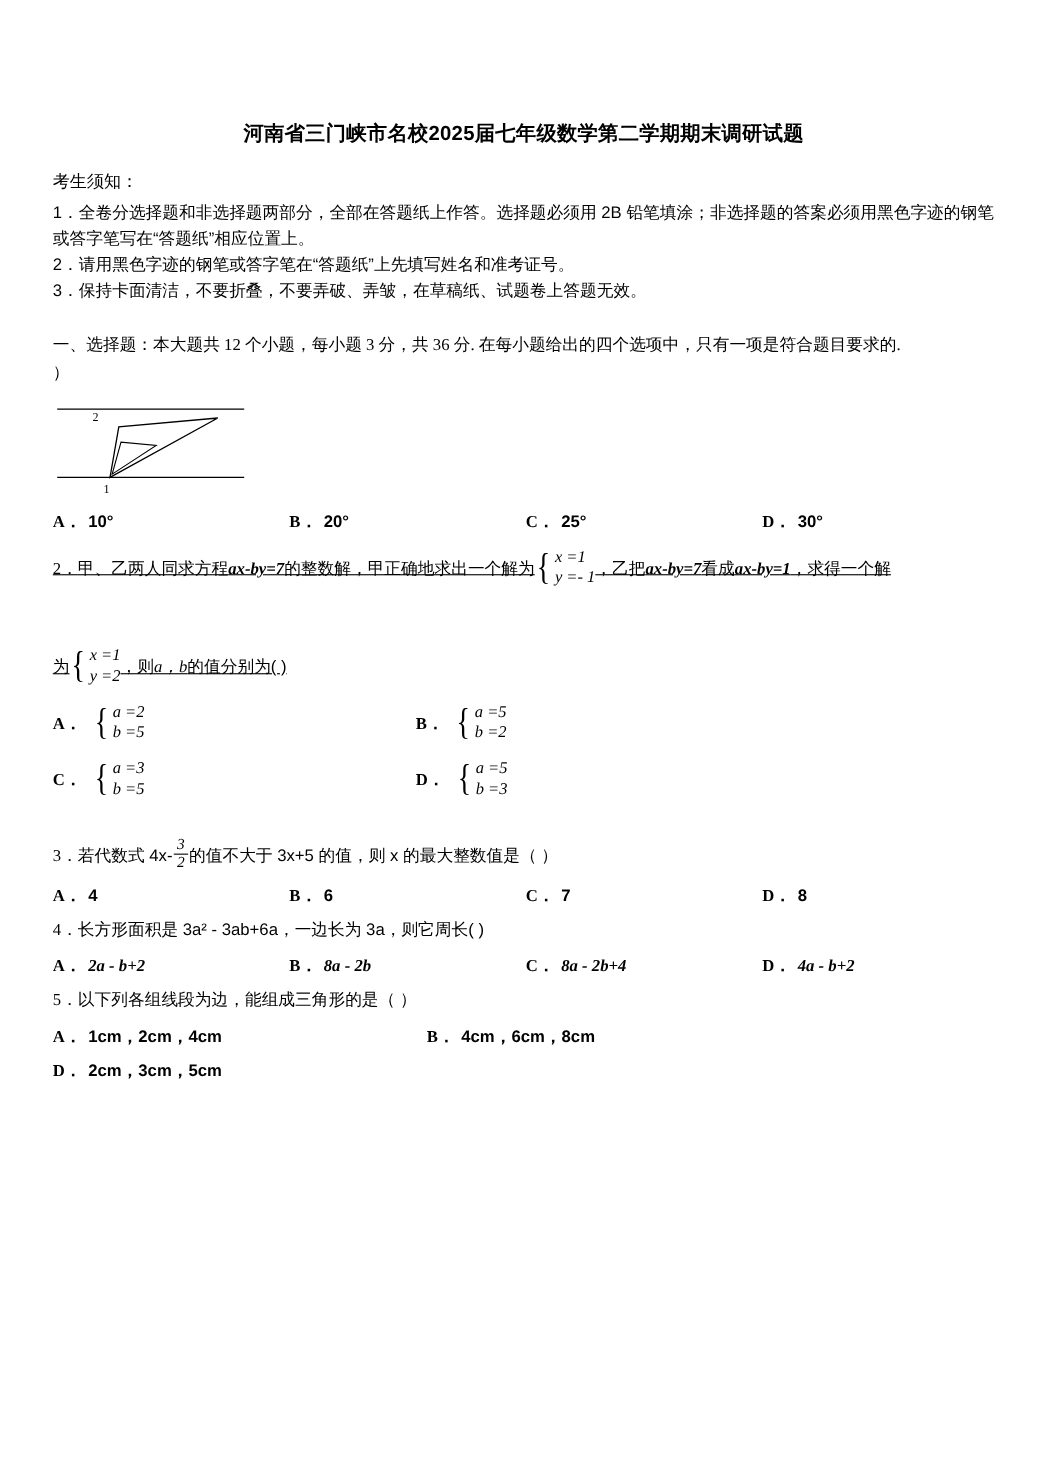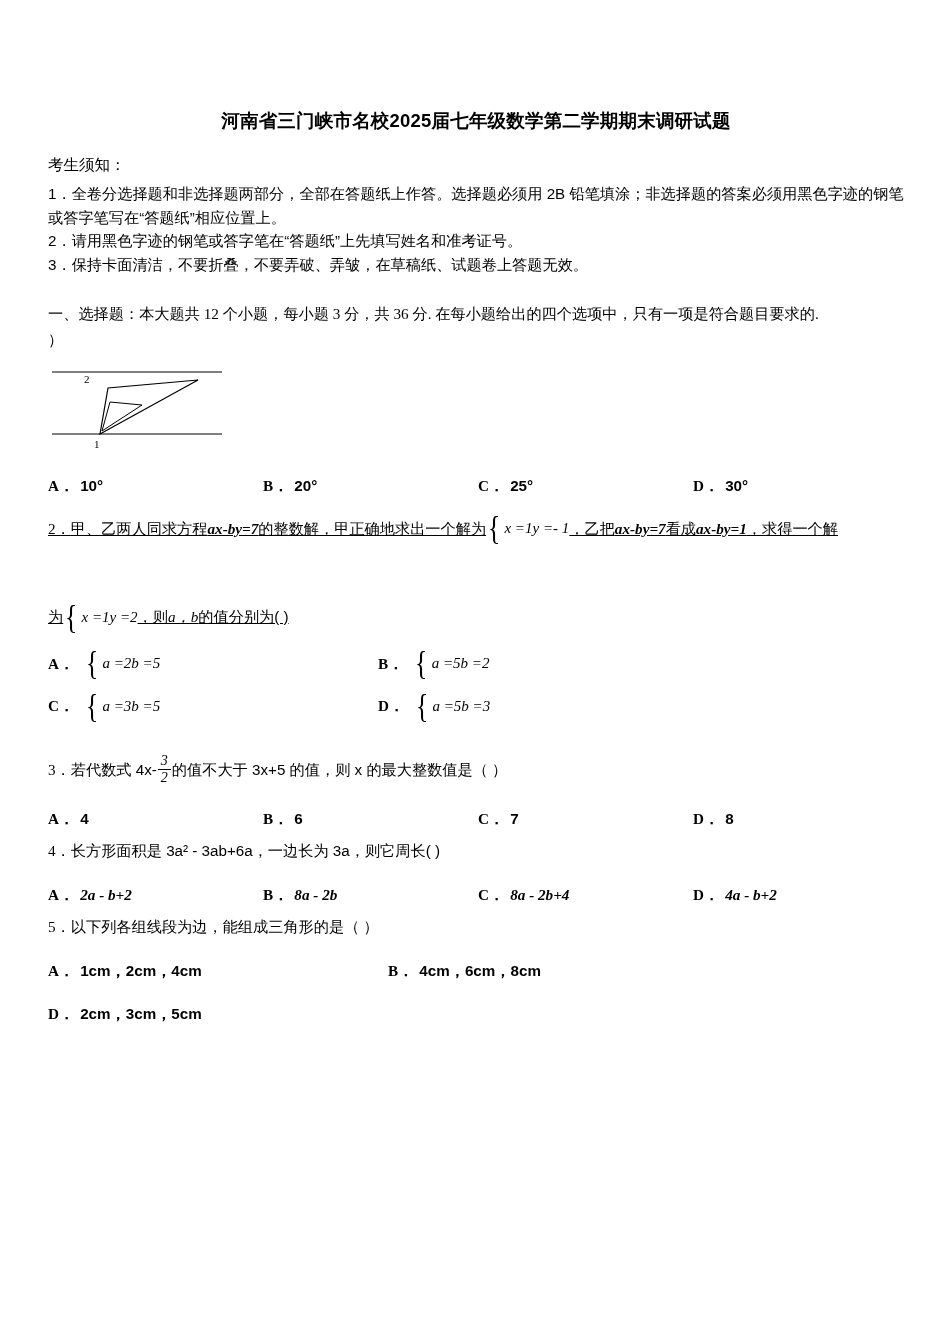--- a/index.html
+++ b/index.html
@@ -85,21 +85,20 @@
   
   .opt-row {
     display: flex;
     font-size: 15.2px;
     font-family: "Liberation Sans", sans-serif;
     margin: 10px 0 0 0;
   }
   .opt-row .opt {
     width: 215px;
     flex: 0 0 215px;
-    margin-top: 12px;
   }
   .opt-row.two .opt {
     width: 340px;
     flex: 0 0 340px;
   }
   .opt-lab {
     font-family: "Liberation Serif", serif;
     font-weight: bold;
     margin-right: 6px;
   }
@@ -120,21 +119,21 @@
     font-size: 34px;
     font-style: normal;
     line-height: 0.85;
     font-family: "Liberation Serif", serif;
     margin-right: 2px;
     transform: scaleX(0.75);
     display: inline-block;
   }
   .sys .rows {
     display: flex;
-    flex-direction: row;
+    flex-direction: column;
     justify-content: space-between;
   }
   .sys .rows span { white-space: nowrap; }
 
   .inline-q {
     font-size: 15.2px;
     font-family: "Liberation Sans", sans-serif;
     line-height: 2.4;
     margin: 0;
     text-decoration: underline;

